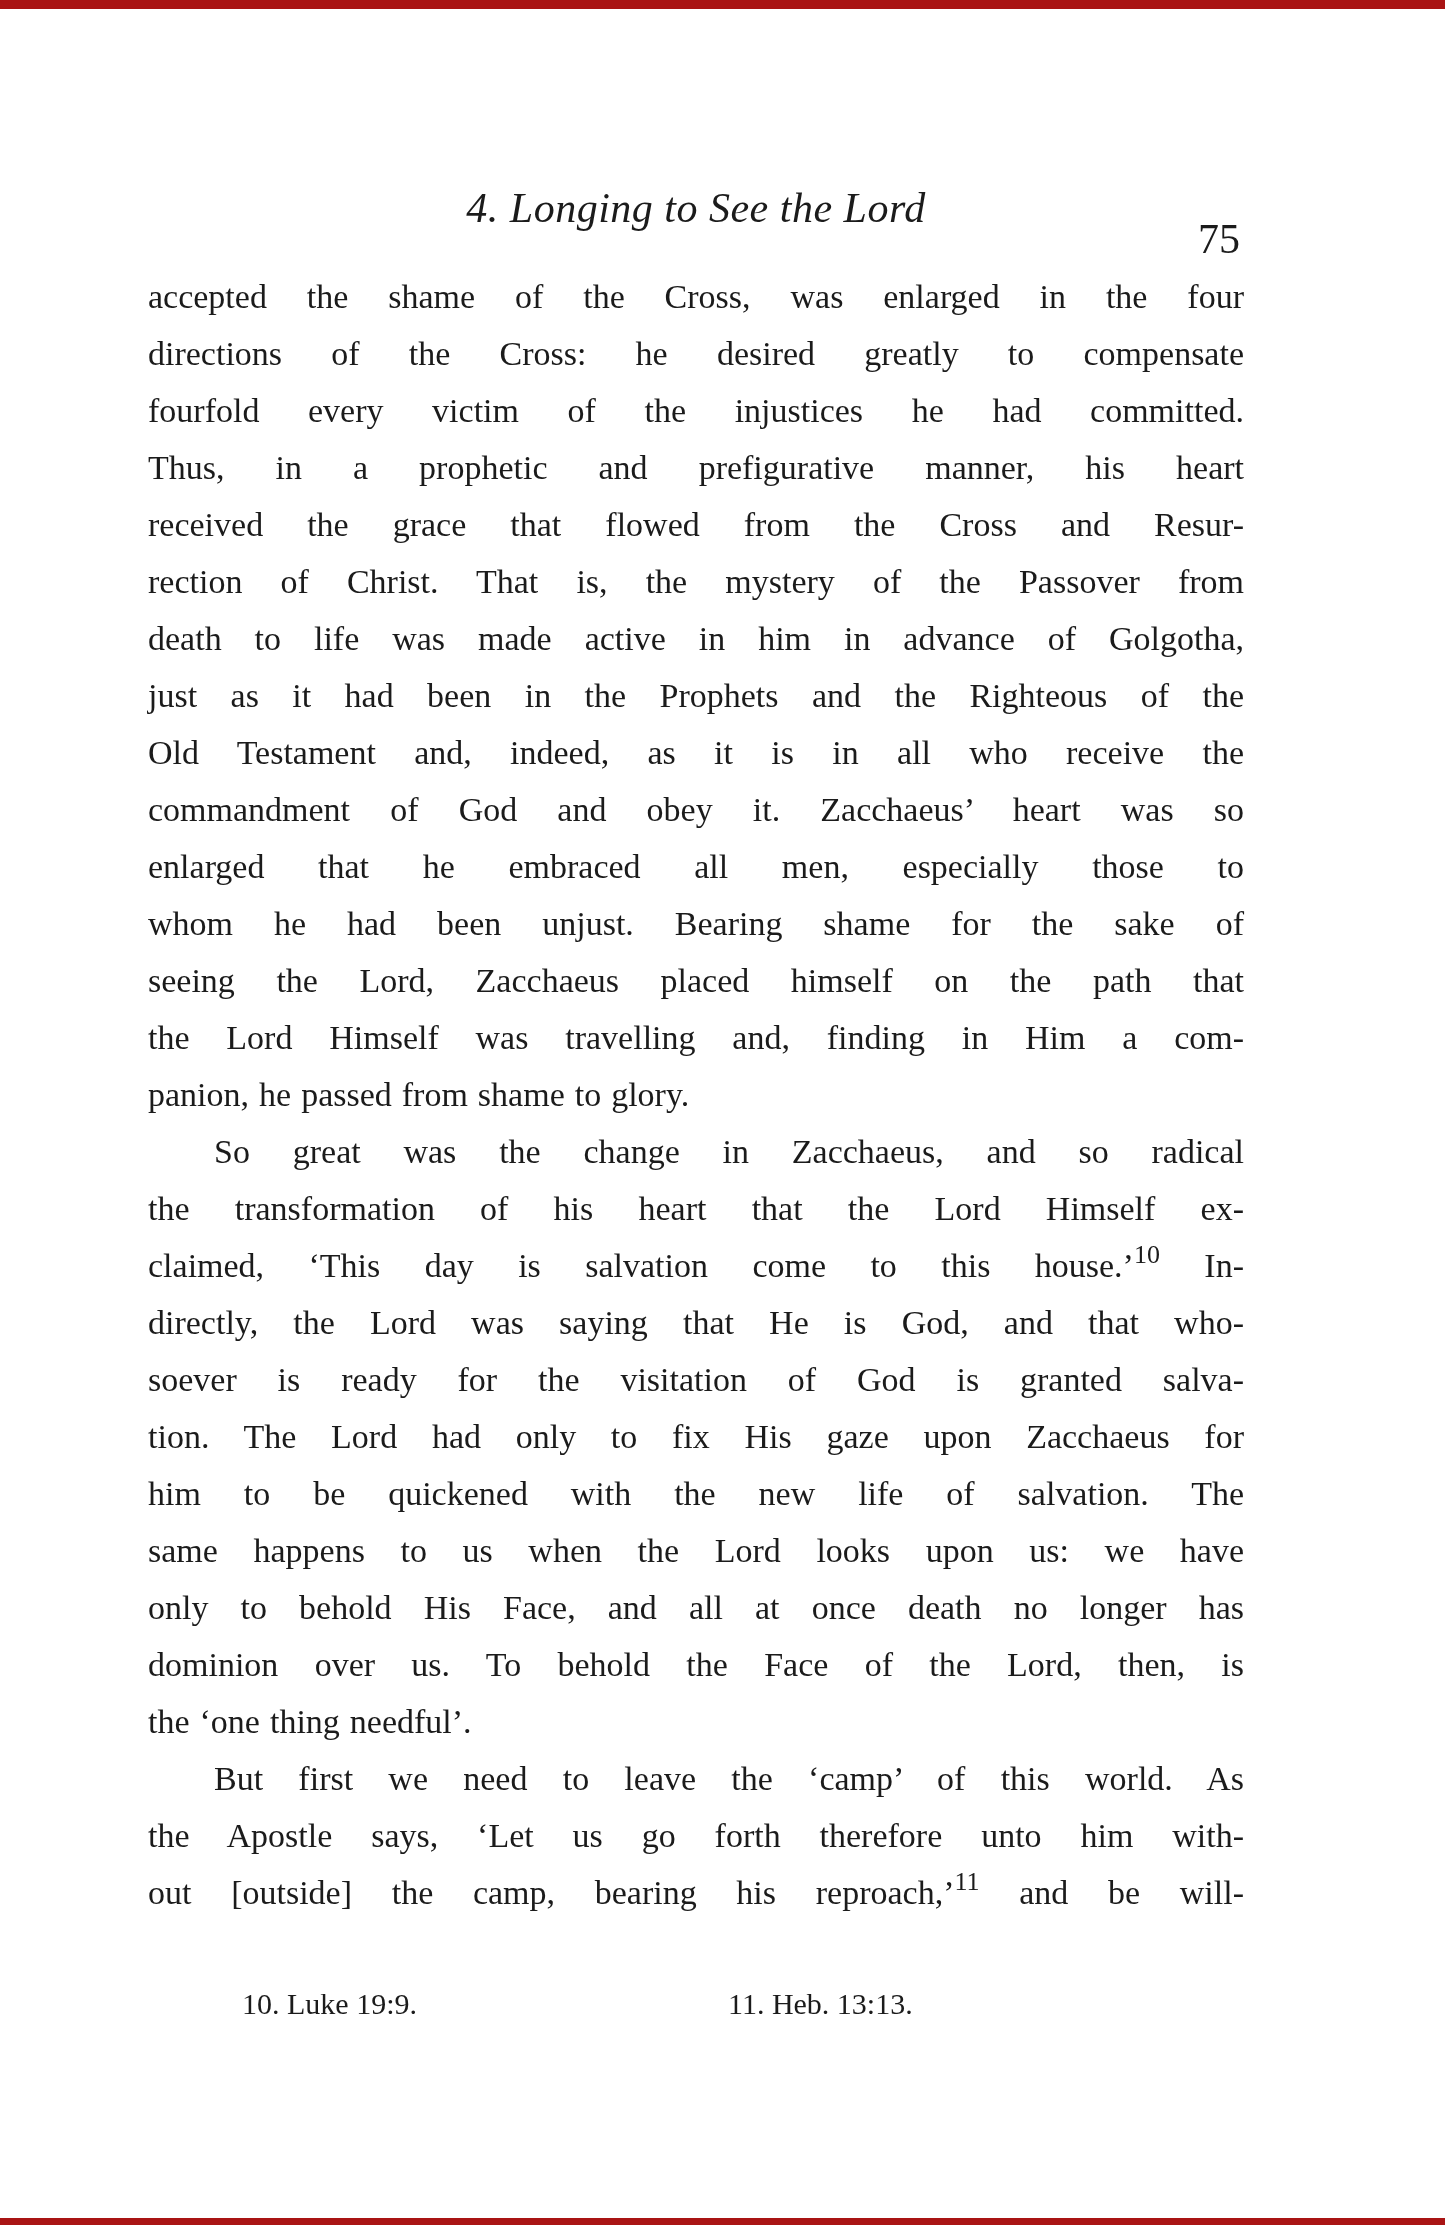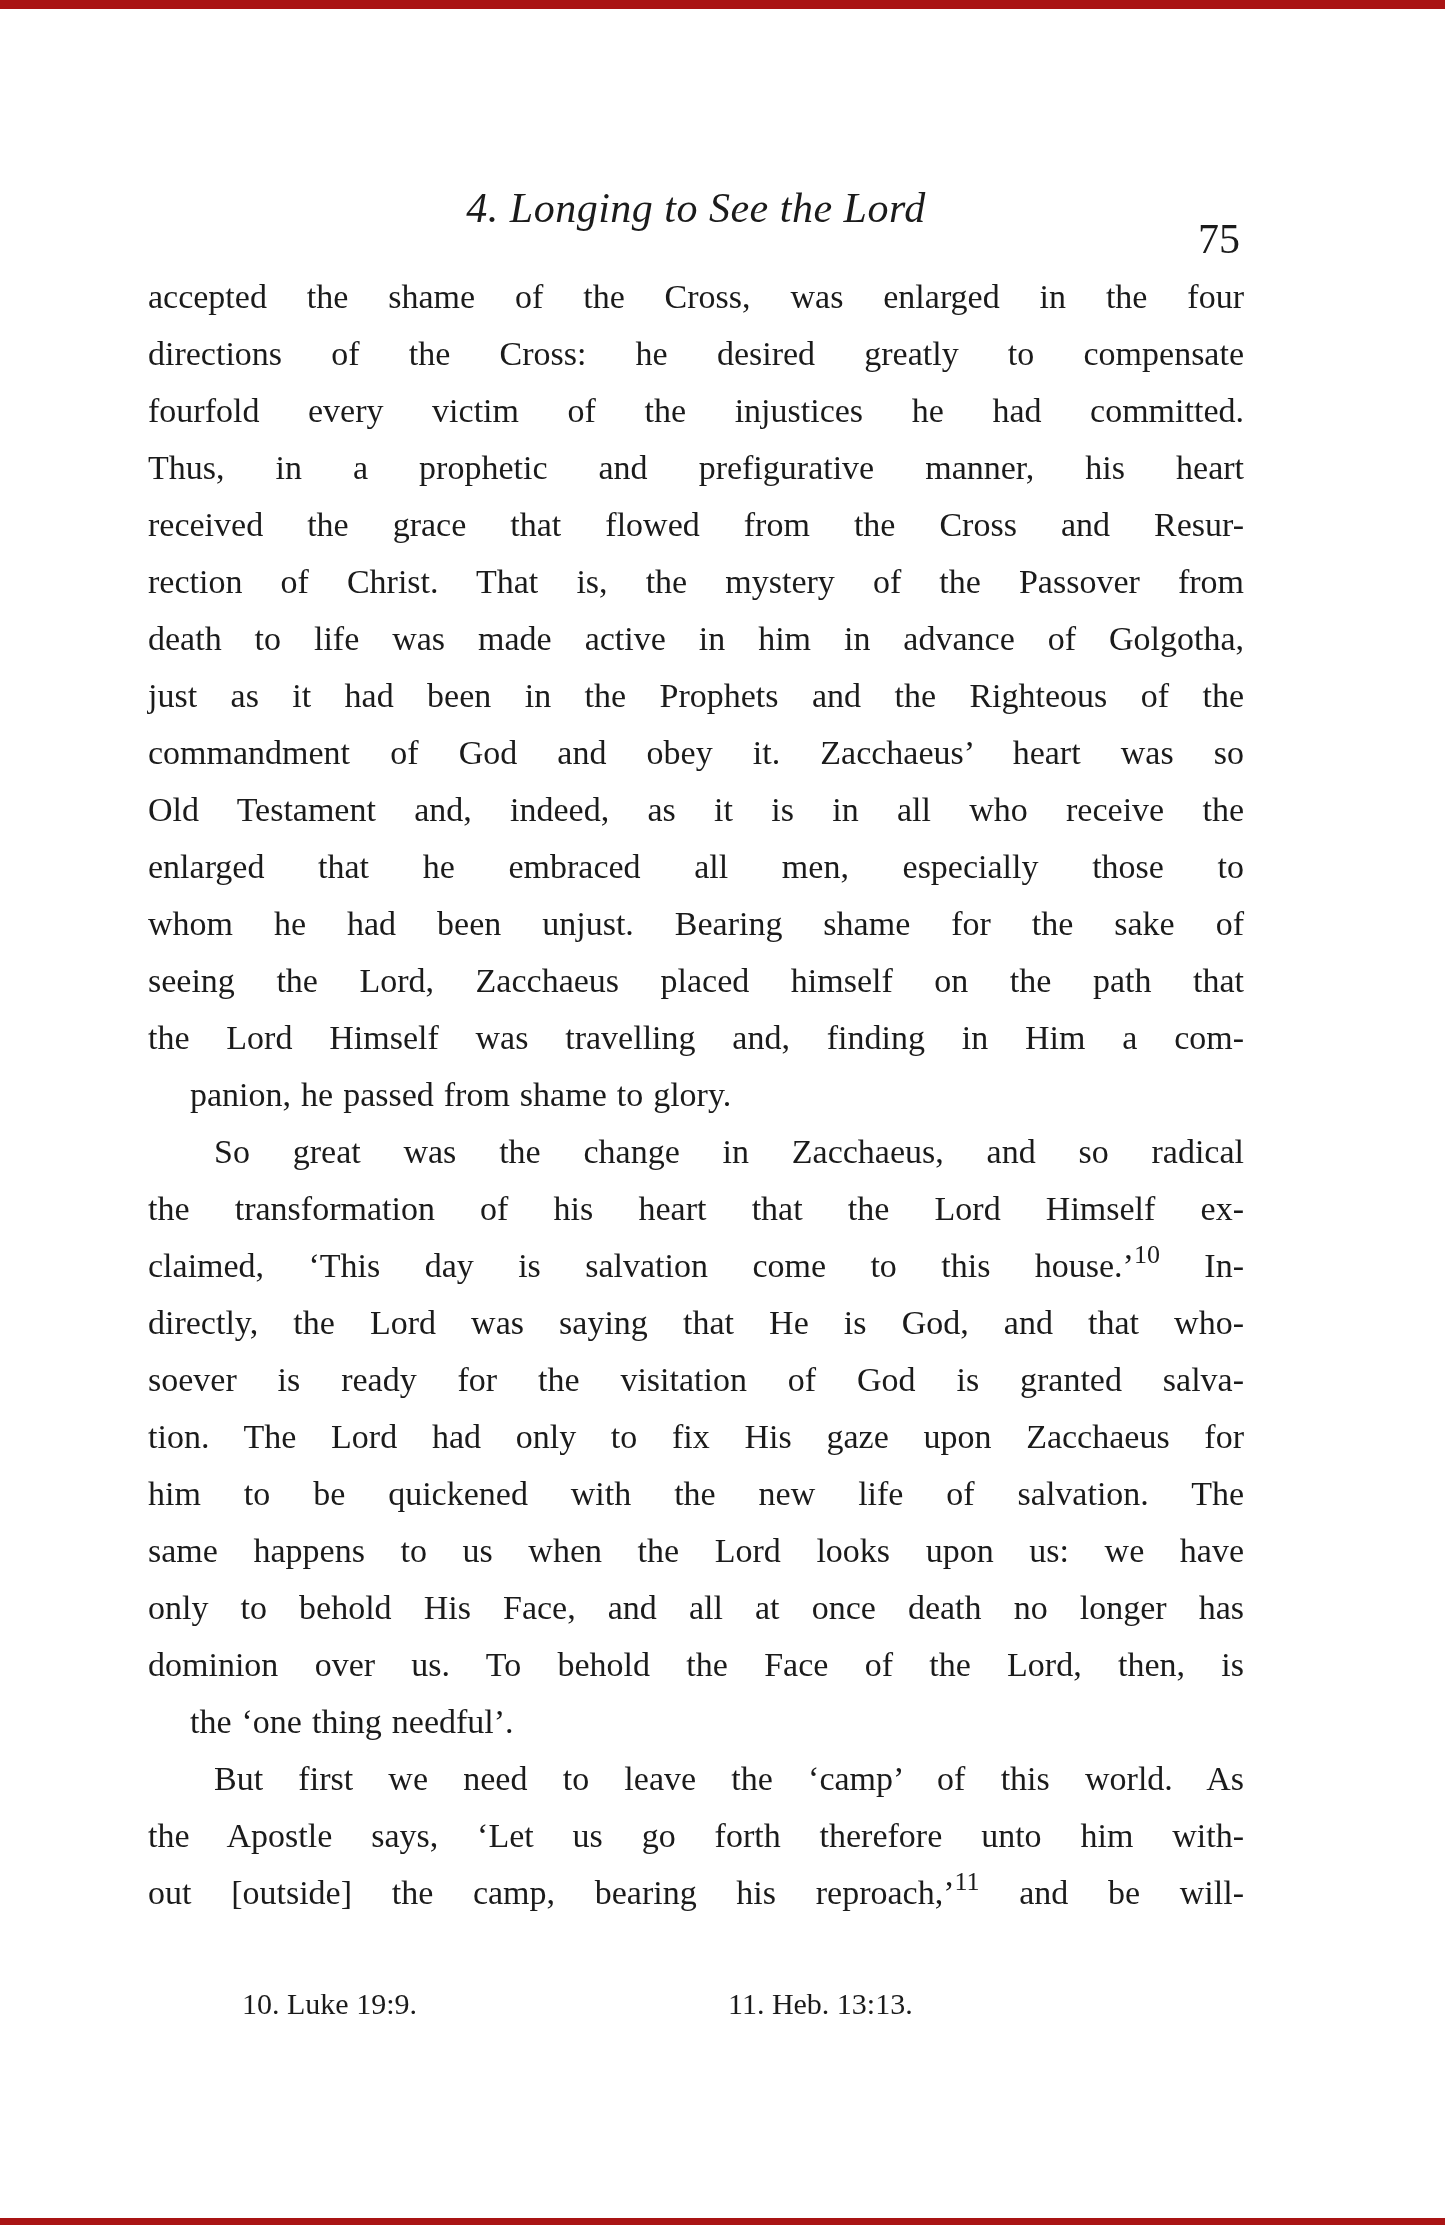--- a/index.html
+++ b/index.html
@@ -51,21 +51,20 @@
   }
   .body-text .line {
     text-align: justify;
     text-align-last: justify;
     height: 57px;
     white-space: normal;
   }
   .body-text .line.para-end {
     text-align: left;
     text-align-last: left;
-    margin-left: 42px;
   }
   .body-text .line.indent { text-indent: 66px; }
   .body-text sup {
     font-size: 26px;
     line-height: 0;
     vertical-align: 14px;
     letter-spacing: 0;
   }
 
   .footnotes {
@@ -94,22 +93,22 @@
 
   <div class="body-text">
       <div class="line">accepted the shame of the Cross, was enlarged in the four</div>
       <div class="line">directions of the Cross: he desired greatly to compensate</div>
       <div class="line">fourfold every victim of the injustices he had committed.</div>
       <div class="line">Thus, in a prophetic and prefigurative manner, his heart</div>
       <div class="line">received the grace that flowed from the Cross and Resur-</div>
       <div class="line">rection of Christ. That is, the mystery of the Passover from</div>
       <div class="line">death to life was made active in him in advance of Golgotha,</div>
       <div class="line">just as it had been in the Prophets and the Righteous of the</div>
+      <div class="line">Old Testament and, indeed, as it is in all who receive the</div>
       <div class="line">commandment of God and obey it. Zacchaeus’ heart was so</div>
-      <div class="line">Old Testament and, indeed, as it is in all who receive the</div>
       <div class="line">enlarged that he embraced all men, especially those to</div>
       <div class="line">whom he had been unjust. Bearing shame for the sake of</div>
       <div class="line">seeing the Lord, Zacchaeus placed himself on the path that</div>
       <div class="line">the Lord Himself was travelling and, finding in Him a com-</div>
       <div class="line para-end">panion, he passed from shame to glory.</div>
       <div class="line indent">So great was the change in Zacchaeus, and so radical</div>
       <div class="line">the transformation of his heart that the Lord Himself ex-</div>
       <div class="line">claimed, ‘This day is salvation come to this house.’<sup>10</sup> In-</div>
       <div class="line">directly, the Lord was saying that He is God, and that who-</div>
       <div class="line">soever is ready for the visitation of God is granted salva-</div>

